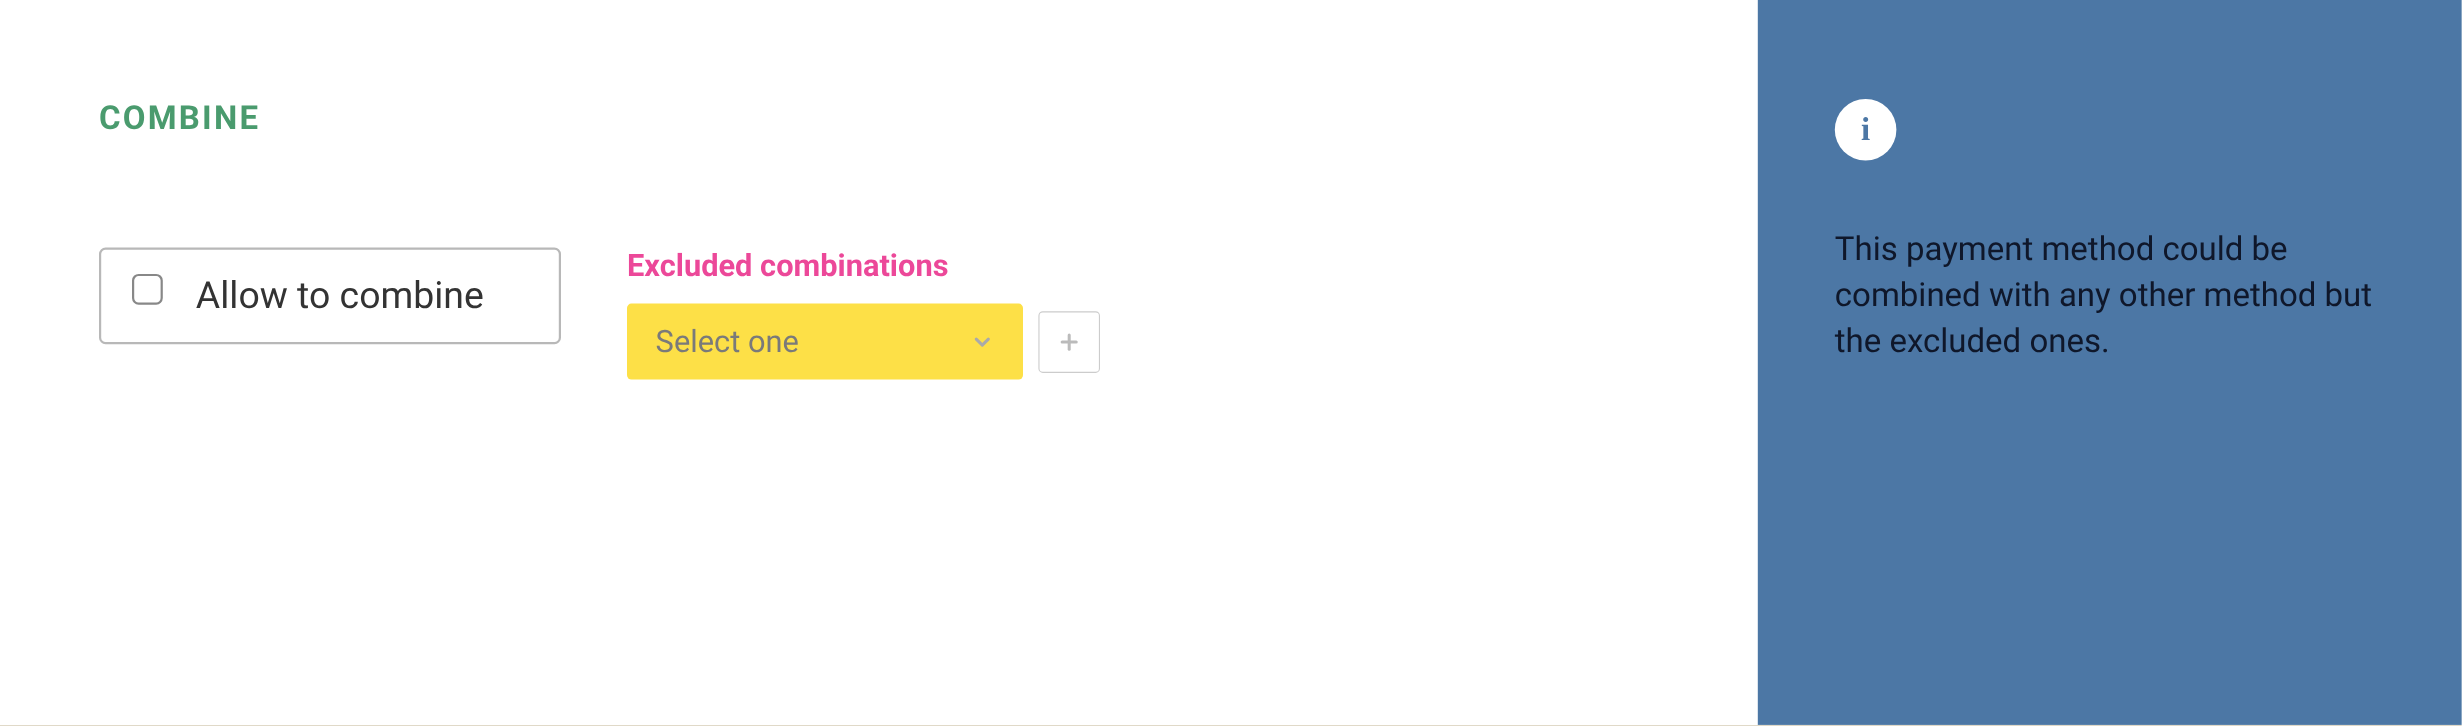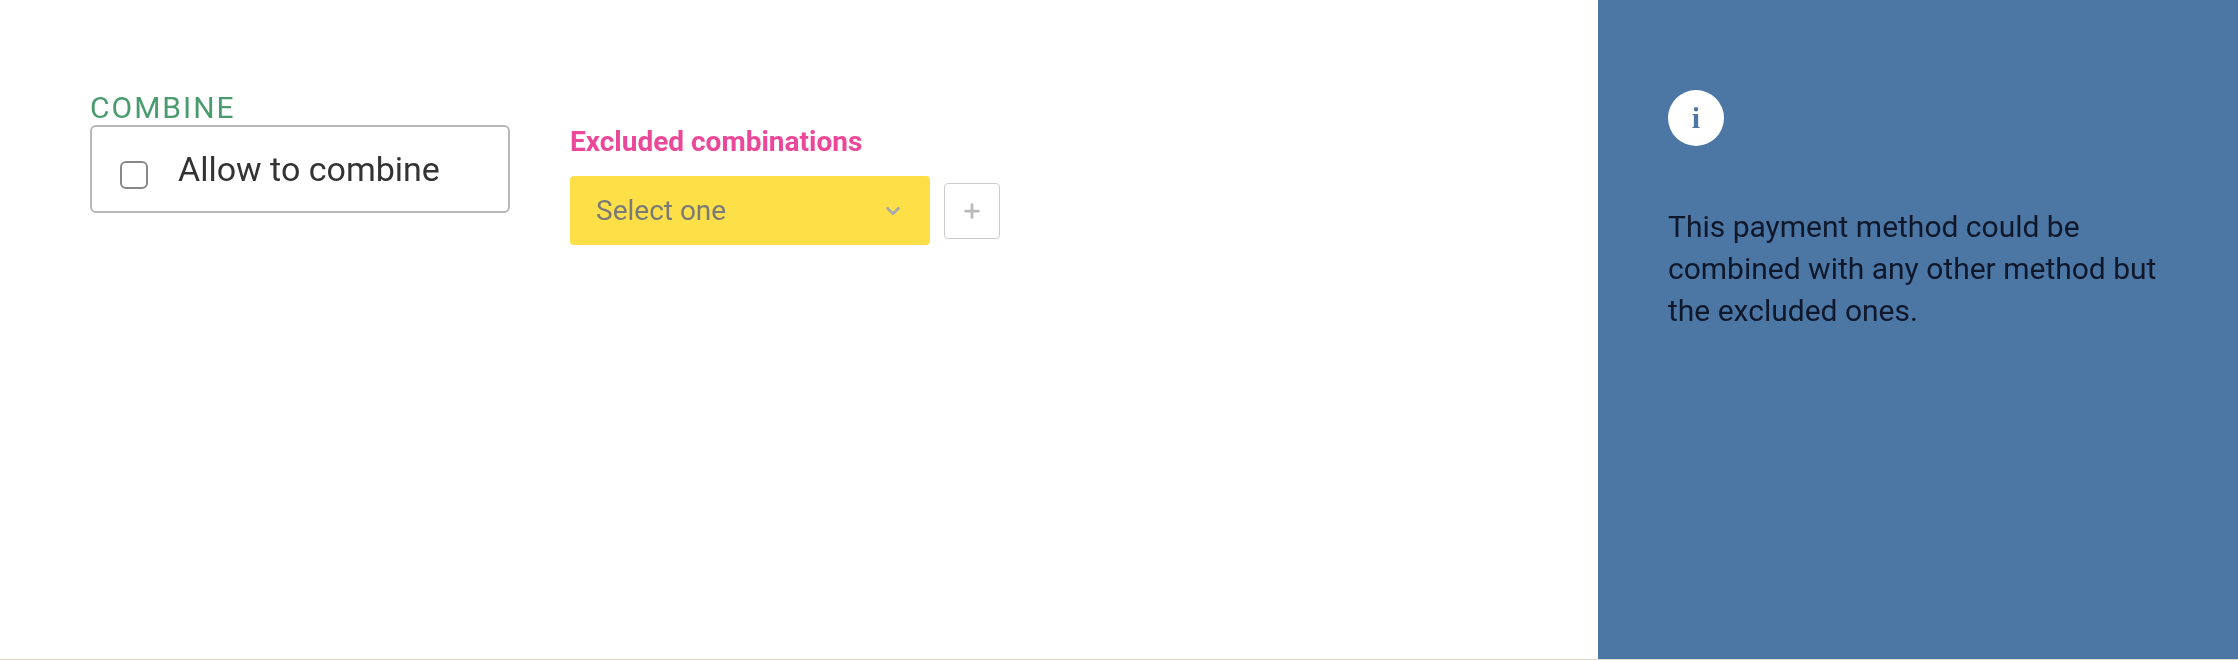--- a/index.html
+++ b/index.html
@@ -22,31 +22,32 @@
     border-bottom: 1px solid #e0d9c8;
   }
   .main-panel {
     flex: 1;
     padding: 90px 90px 60px 90px;
     background: #ffffff;
   }
   .section-title {
     color: #4a9b6e;
     font-size: 30px;
-    font-weight: 400;
+    font-weight: 700;
     letter-spacing: 2px;
+    margin-bottom: 100px;
   }
   .controls-row {
     display: flex;
     align-items: flex-start;
     gap: 60px;
   }
   .checkbox-container {
     display: flex;
-    align-items: flex-end;
+    align-items: flex-start;
     border: 2px solid #b8b8b8;
     border-radius: 6px;
     padding: 22px 28px;
     min-width: 420px;
     cursor: pointer;
     background: #ffffff;
   }
   .checkbox-box {
     width: 28px;
     height: 28px;

